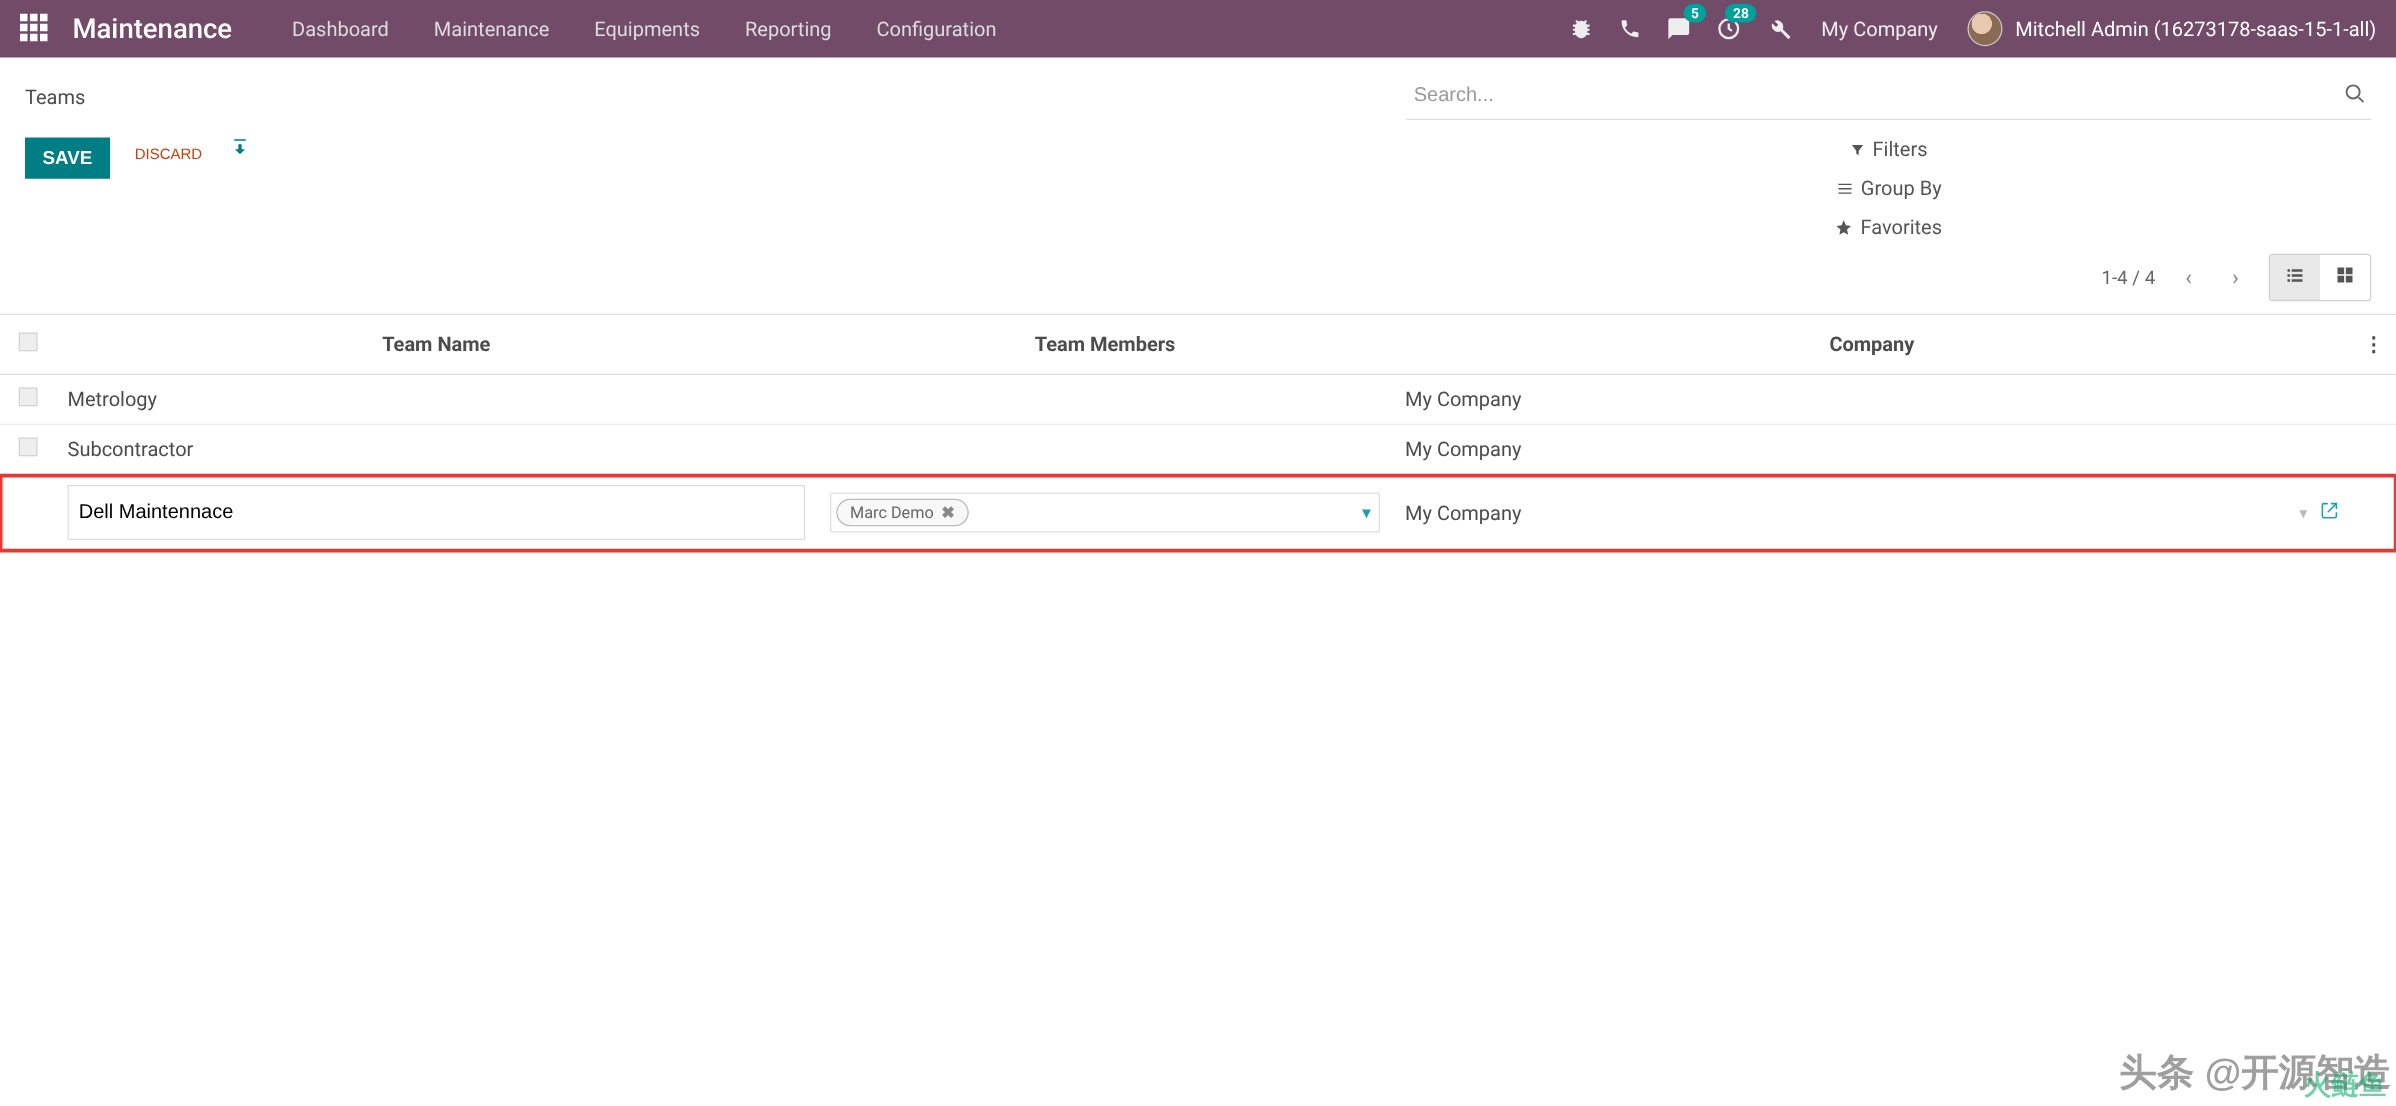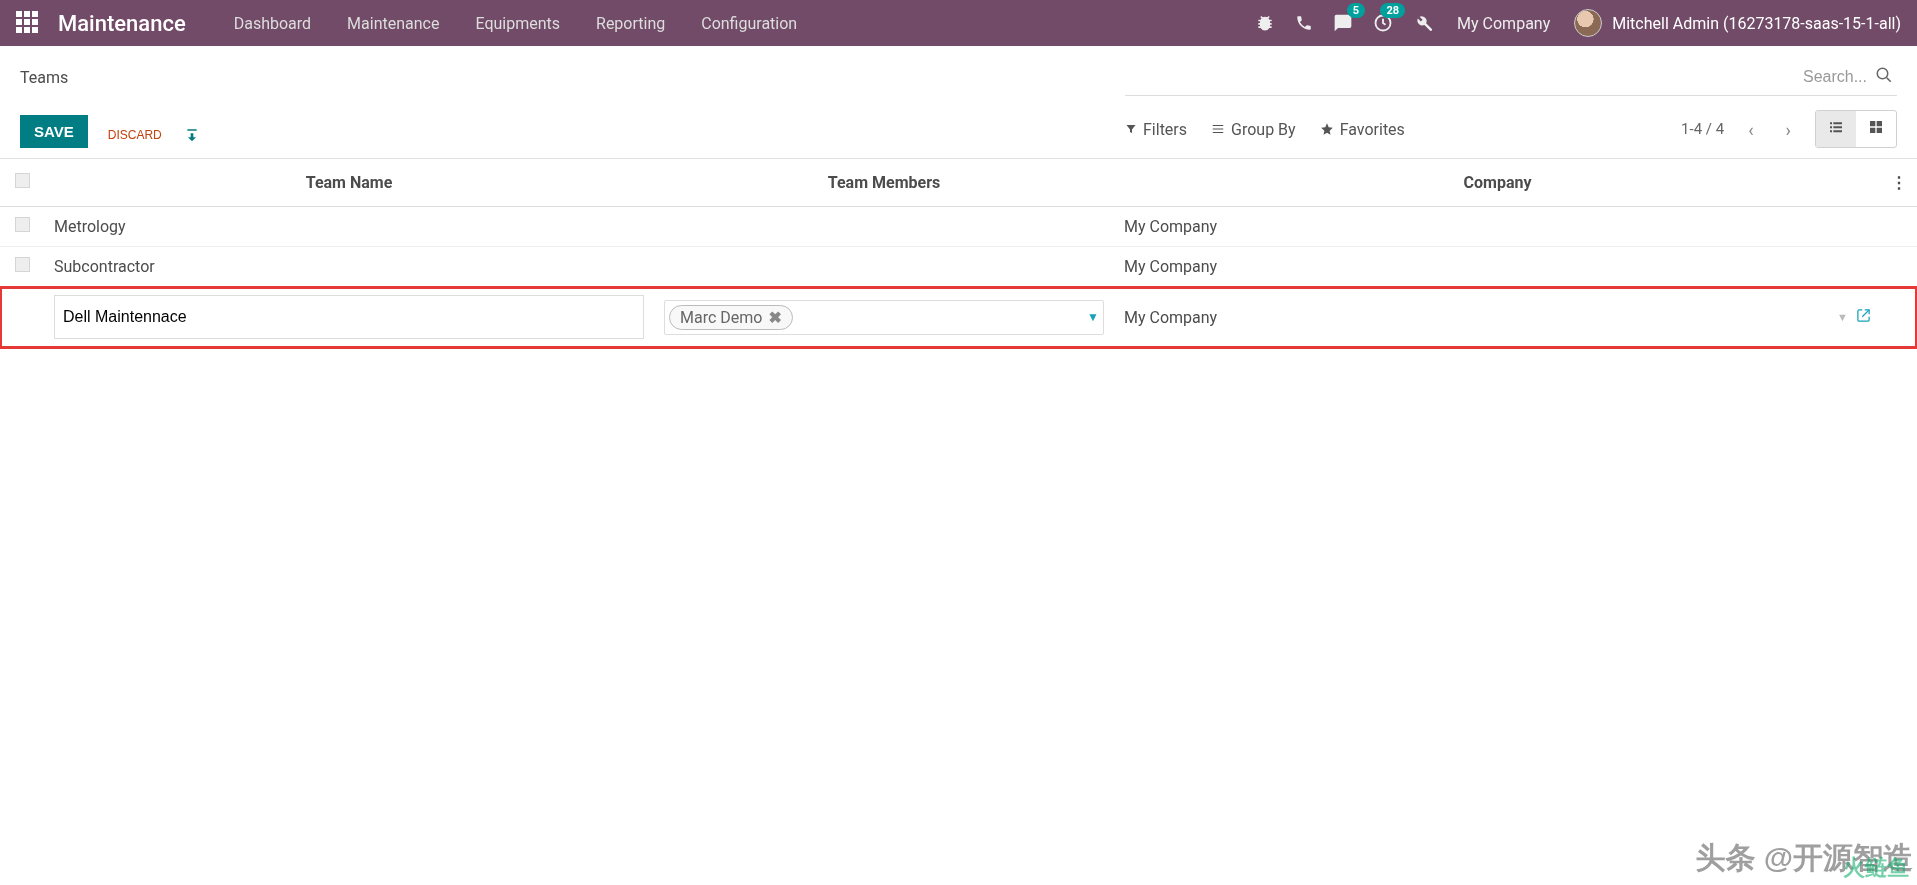--- a/index.html
+++ b/index.html
@@ -17,29 +17,29 @@
 .badge { position: absolute; top: -10px; right: -12px; background: #00a09d; color: #fff; font-size: 11px; font-weight: 700; padding: 1px 6px; border-radius: 10px; }
 .company { color: #eee; font-size: 16px; padding: 0 4px; cursor: pointer; }
 .avatar { width: 28px; height: 28px; border-radius: 50%; background: radial-gradient(circle at 40% 35%, #e8c9b0 0 35%, #8a6a55 36% 100%); border: 1px solid #ccc; }
 .username { color: #fff; font-size: 16px; margin-left: 2px; cursor: pointer; }
 
 
 .cp { padding: 12px 20px 10px 20px; border-bottom: 1px solid #e0e0e0; }
 .cp-row1 { display: flex; align-items: center; }
 .breadcrumb { font-size: 16px; color: #4c4c4c; }
 .search-wrap { margin-left: auto; width: 772px; position: relative; }
-.search-input { width: 100%; height: 38px; border: none; border-bottom: 1px solid #ddd; font-size: 16px; padding: 4px 30px 4px 6px; outline: none; color: #666; text-align: right; }
+.search-input { width: 100%; height: 38px; border: none; border-bottom: 1px solid #ddd; font-size: 16px; padding: 4px 30px 4px 6px; outline: none; color: #666; }
 .search-input::placeholder { color: #999; }
 .search-icon { position: absolute; right: 4px; top: 8px; color: #666; font-size: 18px; cursor: pointer; }
 
-.cp-row2 { display: flex; align-items: flex-end; margin-top: 14px; }
+.cp-row2 { display: flex; align-items: flex-start; margin-top: 14px; }
 .btn-save { background: #017e84; color: #fff; border: none; padding: 8px 14px; font-size: 15px; font-weight: 600; cursor: pointer; margin-right: 12px; }
 .btn-discard { background: none; border: none; color: #c2410c; font-size: 12px; font-weight: 500; cursor: pointer; padding: 6px 8px; margin-right: 14px; }
 .btn-dl { color: #017e84; font-size: 16px; cursor: pointer; }
-.search-opts { margin-left: auto; display: flex; align-items: center; gap: 24px; width: 772px; }
+.search-opts { margin-left: auto; display: flex; align-items: center; gap: 12px; width: 772px; flex-direction: column; }
 .opt { color: #555; font-size: 16px; cursor: pointer; display: flex; align-items: center; gap: 6px; }
 .pager-group { margin-left: auto; display: flex; align-items: center; gap: 16px; }
 .pager { color: #666; font-size: 15px; }
 .pager-arrow { color: #888; font-size: 18px; padding: 4px 8px; cursor: pointer; }
 .view-toggle { display: flex; gap: 0; border: 1px solid #d0d0d0; border-radius: 3px; overflow: hidden; }
 .view-btn { padding: 8px 12px; cursor: pointer; color: #666; font-size: 15px; }
 .view-btn.active { background: #e9e9e9; }
 
 
 .table { width: 100%; border-collapse: collapse; }
@@ -49,21 +49,21 @@
 .chk { width: 15px; height: 15px; border: 1px solid #d5d5d5; background: #eee; display: inline-block; }
 .more-col { width: 30px; text-align: center; color: #777; cursor: pointer; }
 .col-name { width: 610px; }
 .col-members { width: 460px; }
 .col-company { }
 
 tr.editing { outline: 3px solid #e53935; outline-offset: -2px; }
 tr.editing td { padding: 8px 10px; }
 .edit-name { width: 100%; border: 1px solid #ddd; padding: 12px 8px; font-size: 16px; outline: none; background: #fff; }
 .member-cell { display: flex; align-items: center; gap: 6px; border: 1px solid #ddd; padding: 4px; border-radius: 2px; background: #fff; }
-.tag { display: inline-flex; align-items: center; gap: 6px; border: 1px solid #bbb; border-radius: 14px; padding: 2px 10px; font-size: 16px; color: #666; background: #f8f8f8; }
+.tag { display: inline-flex; align-items: center; gap: 6px; border: 1px solid #bbb; border-radius: 14px; padding: 2px 10px; font-size: 13px; color: #666; background: #f8f8f8; }
 .tag .x { font-weight: 700; color: #888; cursor: pointer; }
 .caret-dn { margin-left: auto; color: #17a2b8; font-size: 12px; cursor: pointer; }
 .company-cell { display: flex; align-items: center; gap: 8px; }
 .caret-grey { color: #bbb; font-size: 11px; cursor: pointer; }
 .ext-link { color: #17a2b8; font-size: 15px; cursor: pointer; }
 
 
 .wm { position: fixed; right: 4px; bottom: 6px; font-size: 30px; font-weight: 700; color: rgba(80,80,80,0.55); font-family: "Microsoft YaHei", sans-serif; pointer-events: none; }
 .wm2 { position: fixed; right: 8px; bottom: 2px; font-size: 22px; color: rgba(0,170,100,0.55); font-weight: 700; font-family: "Microsoft YaHei", sans-serif; pointer-events: none; }
 </style>

